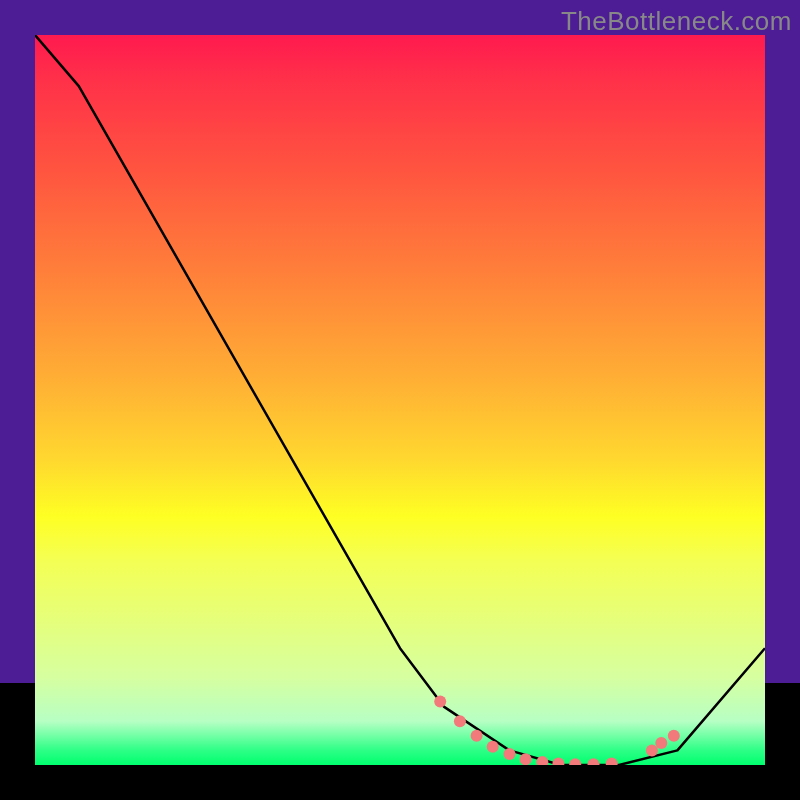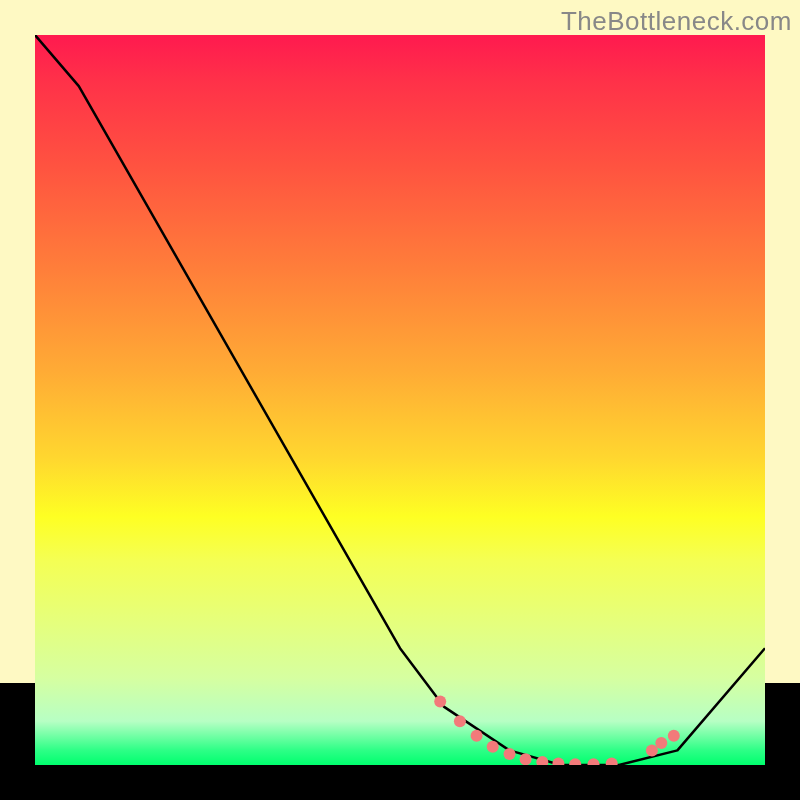--- a/index.html
+++ b/index.html
@@ -8,21 +8,21 @@
     width: 800px;
     height: 800px;
     overflow: hidden;
     background: #000;
     font-family: Arial, Helvetica, sans-serif;
   }
   .stage {
     position: relative;
     width: 800px;
     height: 683px;
-    background: #fef9c3;
+    background: #4c1d95;
   }
   .watermark {
     position: absolute;
     top: 6px;
     right: 8px;
     color: #888;
     font-size: 26px;
     font-weight: 500;
     letter-spacing: 0.5px;
     z-index: 10;

